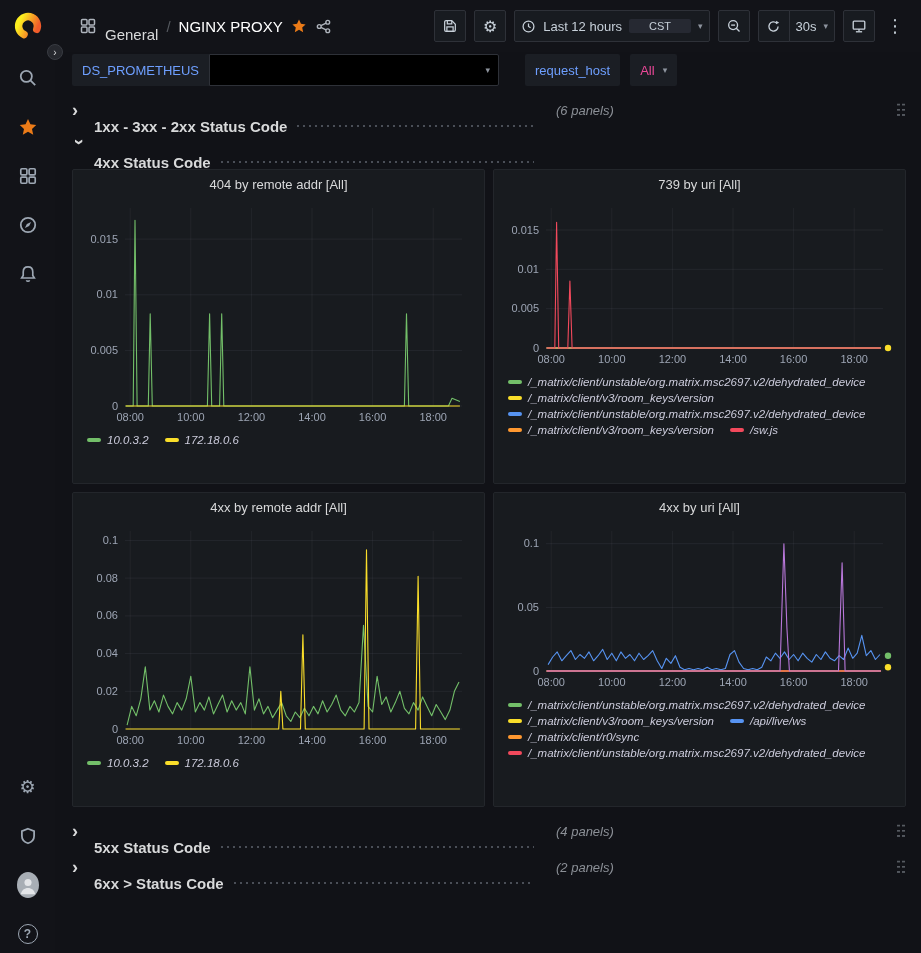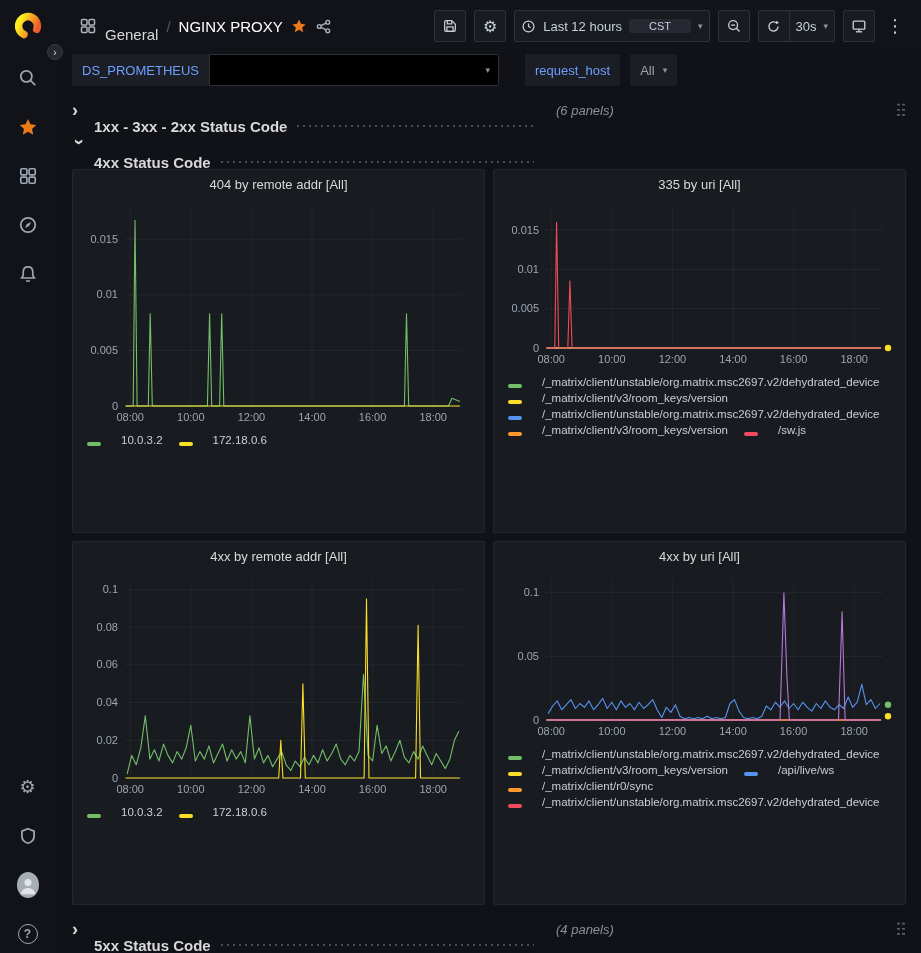--- a/index.html
+++ b/index.html
@@ -59,21 +59,21 @@
   }
   .var-select {
     height: 32px; display: flex; align-items: center; justify-content: flex-end;
     background: #000000; border: 1px solid #2e3138; border-radius: 0 2px 2px 0;
     width: 290px; padding: 0 8px; cursor: pointer;
   }
   .var-chip {
     height: 32px; display: flex; align-items: center; gap: 8px; padding: 0 10px;
     background: #1b1e24; border-radius: 2px; font-size: 13px; cursor: pointer; white-space: nowrap;
   }
-  .var-chip .val { color: #a3a3a3; }
+  .var-chip .val { color: #ec4899; }
   .gap16 { width: 16px; } .gap10 { width: 10px; }
   
   .content { margin-left: 55px; padding: 9px 15px 0 17px; }
   .dash-row { display: flex; align-items: center; height: 26px; margin-bottom: 10px; cursor: pointer; }
   .row-lead { display: flex; align-items: center; width: 470px; }
   .row-chevron { width: 22px; font-size: 18px; font-weight: bold; color: #d8d9da; line-height: 20px; }
   .dash-row.expanded .row-chevron { transform: rotate(90deg) translateX(1px); width: 16px; margin-right: 6px; }
   .row-title { font-size: 15px; font-weight: 700; color: #d8d9da; white-space: nowrap; margin-top: 33px; }
   .row-dots {
     flex: 1; height: 4px; margin: 0 8px; align-self: flex-end; margin-bottom: 7px;
@@ -83,31 +83,31 @@
   .row-count { font-size: 13px; font-style: italic; color: #8b8f96; margin-left: 14px; white-space: nowrap; }
   .row-spacer { flex: 1; }
   .drag-handle {
     width: 10px; height: 16px; cursor: grab;
     background-image: radial-gradient(circle, #565a61 1.1px, rgba(0,0,0,0) 1.2px);
     background-size: 5px 5.2px;
   }
   
   .panel-grid { display: grid; grid-template-columns: 413px 413px; gap: 8px; margin-bottom: 11px; }
   .panel {
-    height: 364px; background: #181b1f; border: 1px solid #23262b; border-radius: 2px;
+    height: 315px; background: #181b1f; border: 1px solid #23262b; border-radius: 2px;
     overflow: hidden;
   }
   .panel-header { height: 28px; display: flex; align-items: center; justify-content: center; cursor: pointer; }
   .panel-title { font-size: 13px; font-weight: 500; color: #d8d9da; }
   .panel svg.chart { display: block; margin: 0 auto; }
   .legend {
     padding: 6px 10px 0 14px; display: flex; flex-wrap: wrap;
     column-gap: 16px; row-gap: 4px; font-size: 11.5px; color: #ccccdc; overflow: hidden; max-height: 92px;
   }
-  .legend-item { display: flex; align-items: flex-end; gap: 20px; cursor: pointer; white-space: nowrap; }
+  .legend-item { display: flex; align-items: center; gap: 6px; cursor: pointer; white-space: nowrap; font-style: italic; }
   .swatch { width: 14px; height: 4px; border-radius: 2px; flex: 0 0 auto; }
 </style>
 </head>
 <body>
 
 <nav class="sidebar">
   <div class="logo">
     <svg viewBox="0 0 32 32" width="30" height="30">
       <defs>
         <linearGradient id="lg" x1="0" y1="1" x2="0" y2="0">
@@ -331,21 +331,21 @@
           </span>
           <span class="legend-item">
             <span class="swatch" style="background: rgb(250, 222, 42);"></span>
             <span>172.18.0.6</span>
           </span>
         </div>
     </section>
 
     <section class="panel">
       <header class="panel-header">
-        <h2 class="panel-title">335 by uri [All]</h2>
+        <h2 class="panel-title">739 by uri [All]</h2>
       </header>
       <svg class="chart" width="395" height="172">
           <line x1="49.2" y1="10" x2="49.2" y2="150" stroke="rgba(204,204,220,0.06)"></line>
           <text x="49.2" y="165" text-anchor="middle" fill="#9da5b4" font-size="11" font-family="Liberation Sans, sans-serif">08:00</text>
           <line x1="109.8" y1="10" x2="109.8" y2="150" stroke="rgba(204,204,220,0.06)"></line>
           <text x="109.8" y="165" text-anchor="middle" fill="#9da5b4" font-size="11" font-family="Liberation Sans, sans-serif">10:00</text>
           <line x1="170.4" y1="10" x2="170.4" y2="150" stroke="rgba(204,204,220,0.06)"></line>
           <text x="170.4" y="165" text-anchor="middle" fill="#9da5b4" font-size="11" font-family="Liberation Sans, sans-serif">12:00</text>
           <line x1="231.0" y1="10" x2="231.0" y2="150" stroke="rgba(204,204,220,0.06)"></line>
           <text x="231.0" y="165" text-anchor="middle" fill="#9da5b4" font-size="11" font-family="Liberation Sans, sans-serif">14:00</text>

